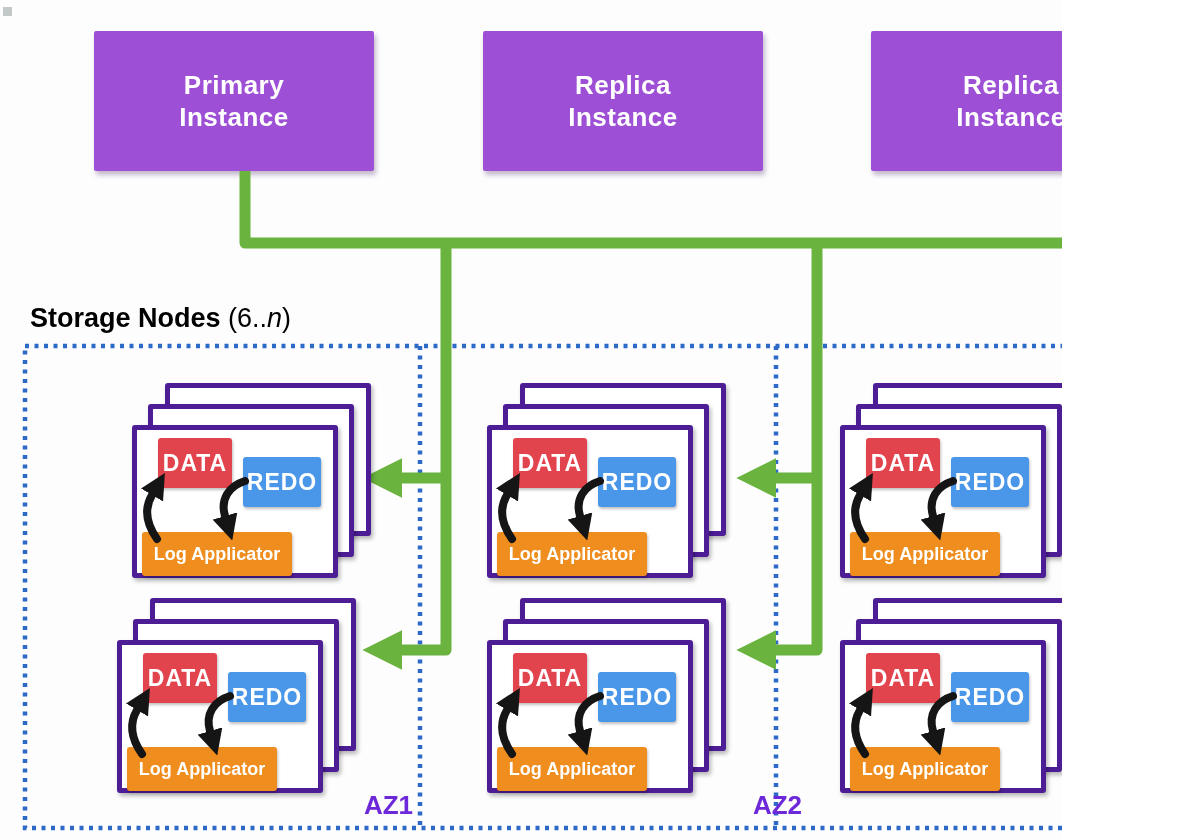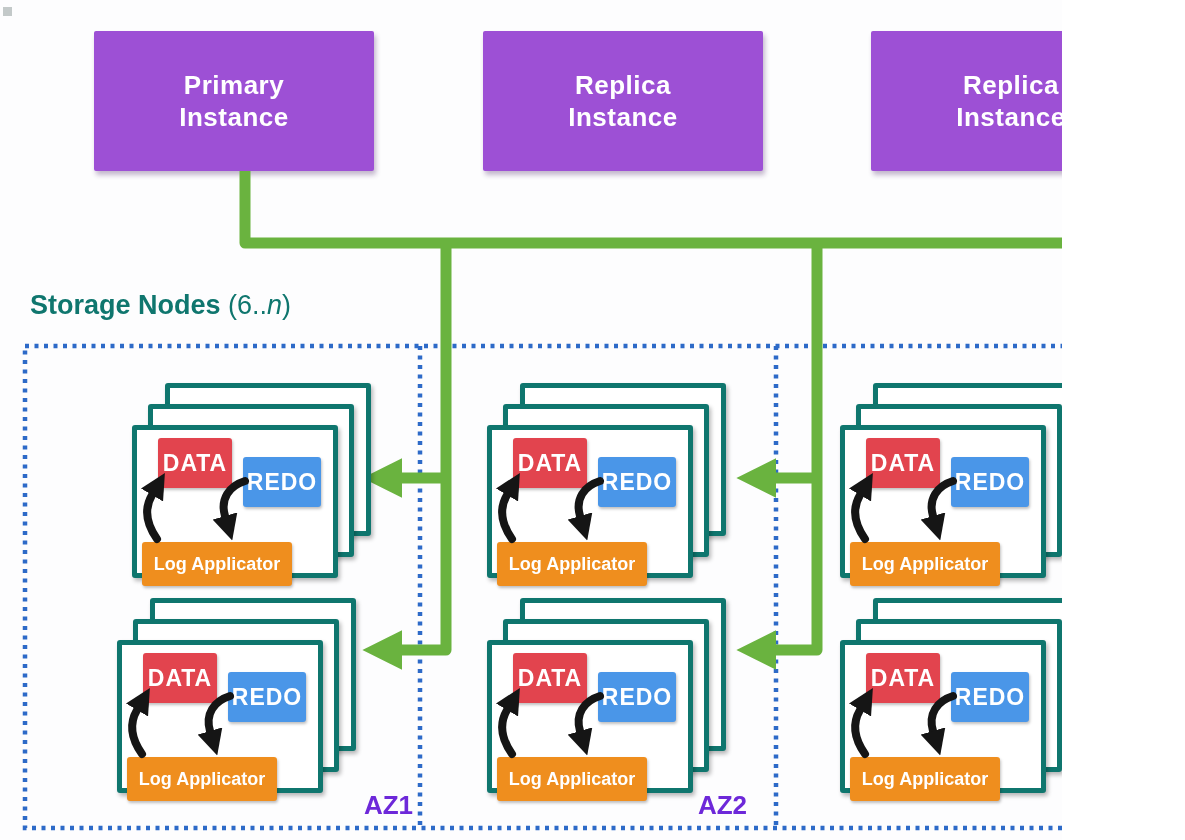--- a/index.html
+++ b/index.html
@@ -14,46 +14,46 @@
     background:#9d50d5;border-radius:2px;display:flex;align-items:center;justify-content:center;
     box-shadow:2px 4px 5px rgba(60,20,90,0.30);
   }
   .instance span{
     white-space:pre-line;text-align:center;color:#ffffff;font-weight:bold;
     font-size:26px;line-height:1.25;letter-spacing:0.5px;
   }
   .inst-1{left:94px;} .inst-2{left:483px;} .inst-3{left:871px;}
   
   .stream-label{position:absolute;left:253px;top:205px;font-size:21px;font-weight:bold;color:#18934b;}
-  .storage-title{position:absolute;left:30px;top:290px;font-size:27px;color:#0f766e;}
+  .storage-title{position:absolute;left:30px;top:303px;font-size:27px;color:#000000;}
   .storage-title .b{font-weight:bold;}
   .storage-title .r{font-weight:normal;}
   .az-label{position:absolute;width:100px;top:790px;text-align:right;font-size:26px;font-weight:bold;color:#6d28d9;}
-  .az-1{left:313px;} .az-2{left:647px;} .az-3{left:1063px;}
+  .az-1{left:313px;} .az-2{left:702px;} .az-3{left:1063px;}
   
   .overlay{position:absolute;left:0;top:0;width:1185px;height:840px;z-index:1;}
   
   .stack{position:absolute;width:239px;height:195px;z-index:2;}
   .card{
     position:absolute;width:206px;height:153px;box-sizing:border-box;
-    background:#ffffff;border:5px solid #0f766e;border-radius:3px;
+    background:#ffffff;border:5px solid #4c1d95;border-radius:3px;
     box-shadow:2px 3px 4px rgba(0,0,0,0.28);
   }
   .card.back{left:33px;top:0;} .card.mid{left:16px;top:21px;} .card.front{left:0;top:42px;}
   .s-az1t{left:132px;top:383px;} .s-az1b{left:117px;top:598px;}
   .s-az2t{left:487px;top:383px;} .s-az2b{left:487px;top:598px;}
   .s-az3t{left:840px;top:383px;} .s-az3b{left:840px;top:598px;}
   .data-box,.redo-box,.log-box{
     position:absolute;box-sizing:border-box;border-radius:3px;color:#ffffff;font-weight:bold;
     display:flex;align-items:center;justify-content:center;
     box-shadow:1px 2px 3px rgba(0,0,0,0.25);
   }
   .data-box{left:21px;top:8px;width:74px;height:50px;background:#e2444e;font-size:23px;letter-spacing:1px;}
   .redo-box{left:106px;top:27px;width:78px;height:50px;background:#4a96e8;font-size:23px;letter-spacing:1px;}
-  .log-box{left:5px;top:112px;width:150px;height:44px;background:#ef8e1e;font-size:18px;}
+  .log-box{left:5px;top:102px;width:150px;height:44px;background:#ef8e1e;font-size:18px;}
   .card-arrows{position:absolute;left:-5px;top:-5px;width:206px;height:153px;pointer-events:none;}
   .az-label,.stream-label,.storage-title{z-index:3;}
 </style>
 </head>
 <body>
 
 <div class="canvas">
 
   <div class="artifact"></div>
 

